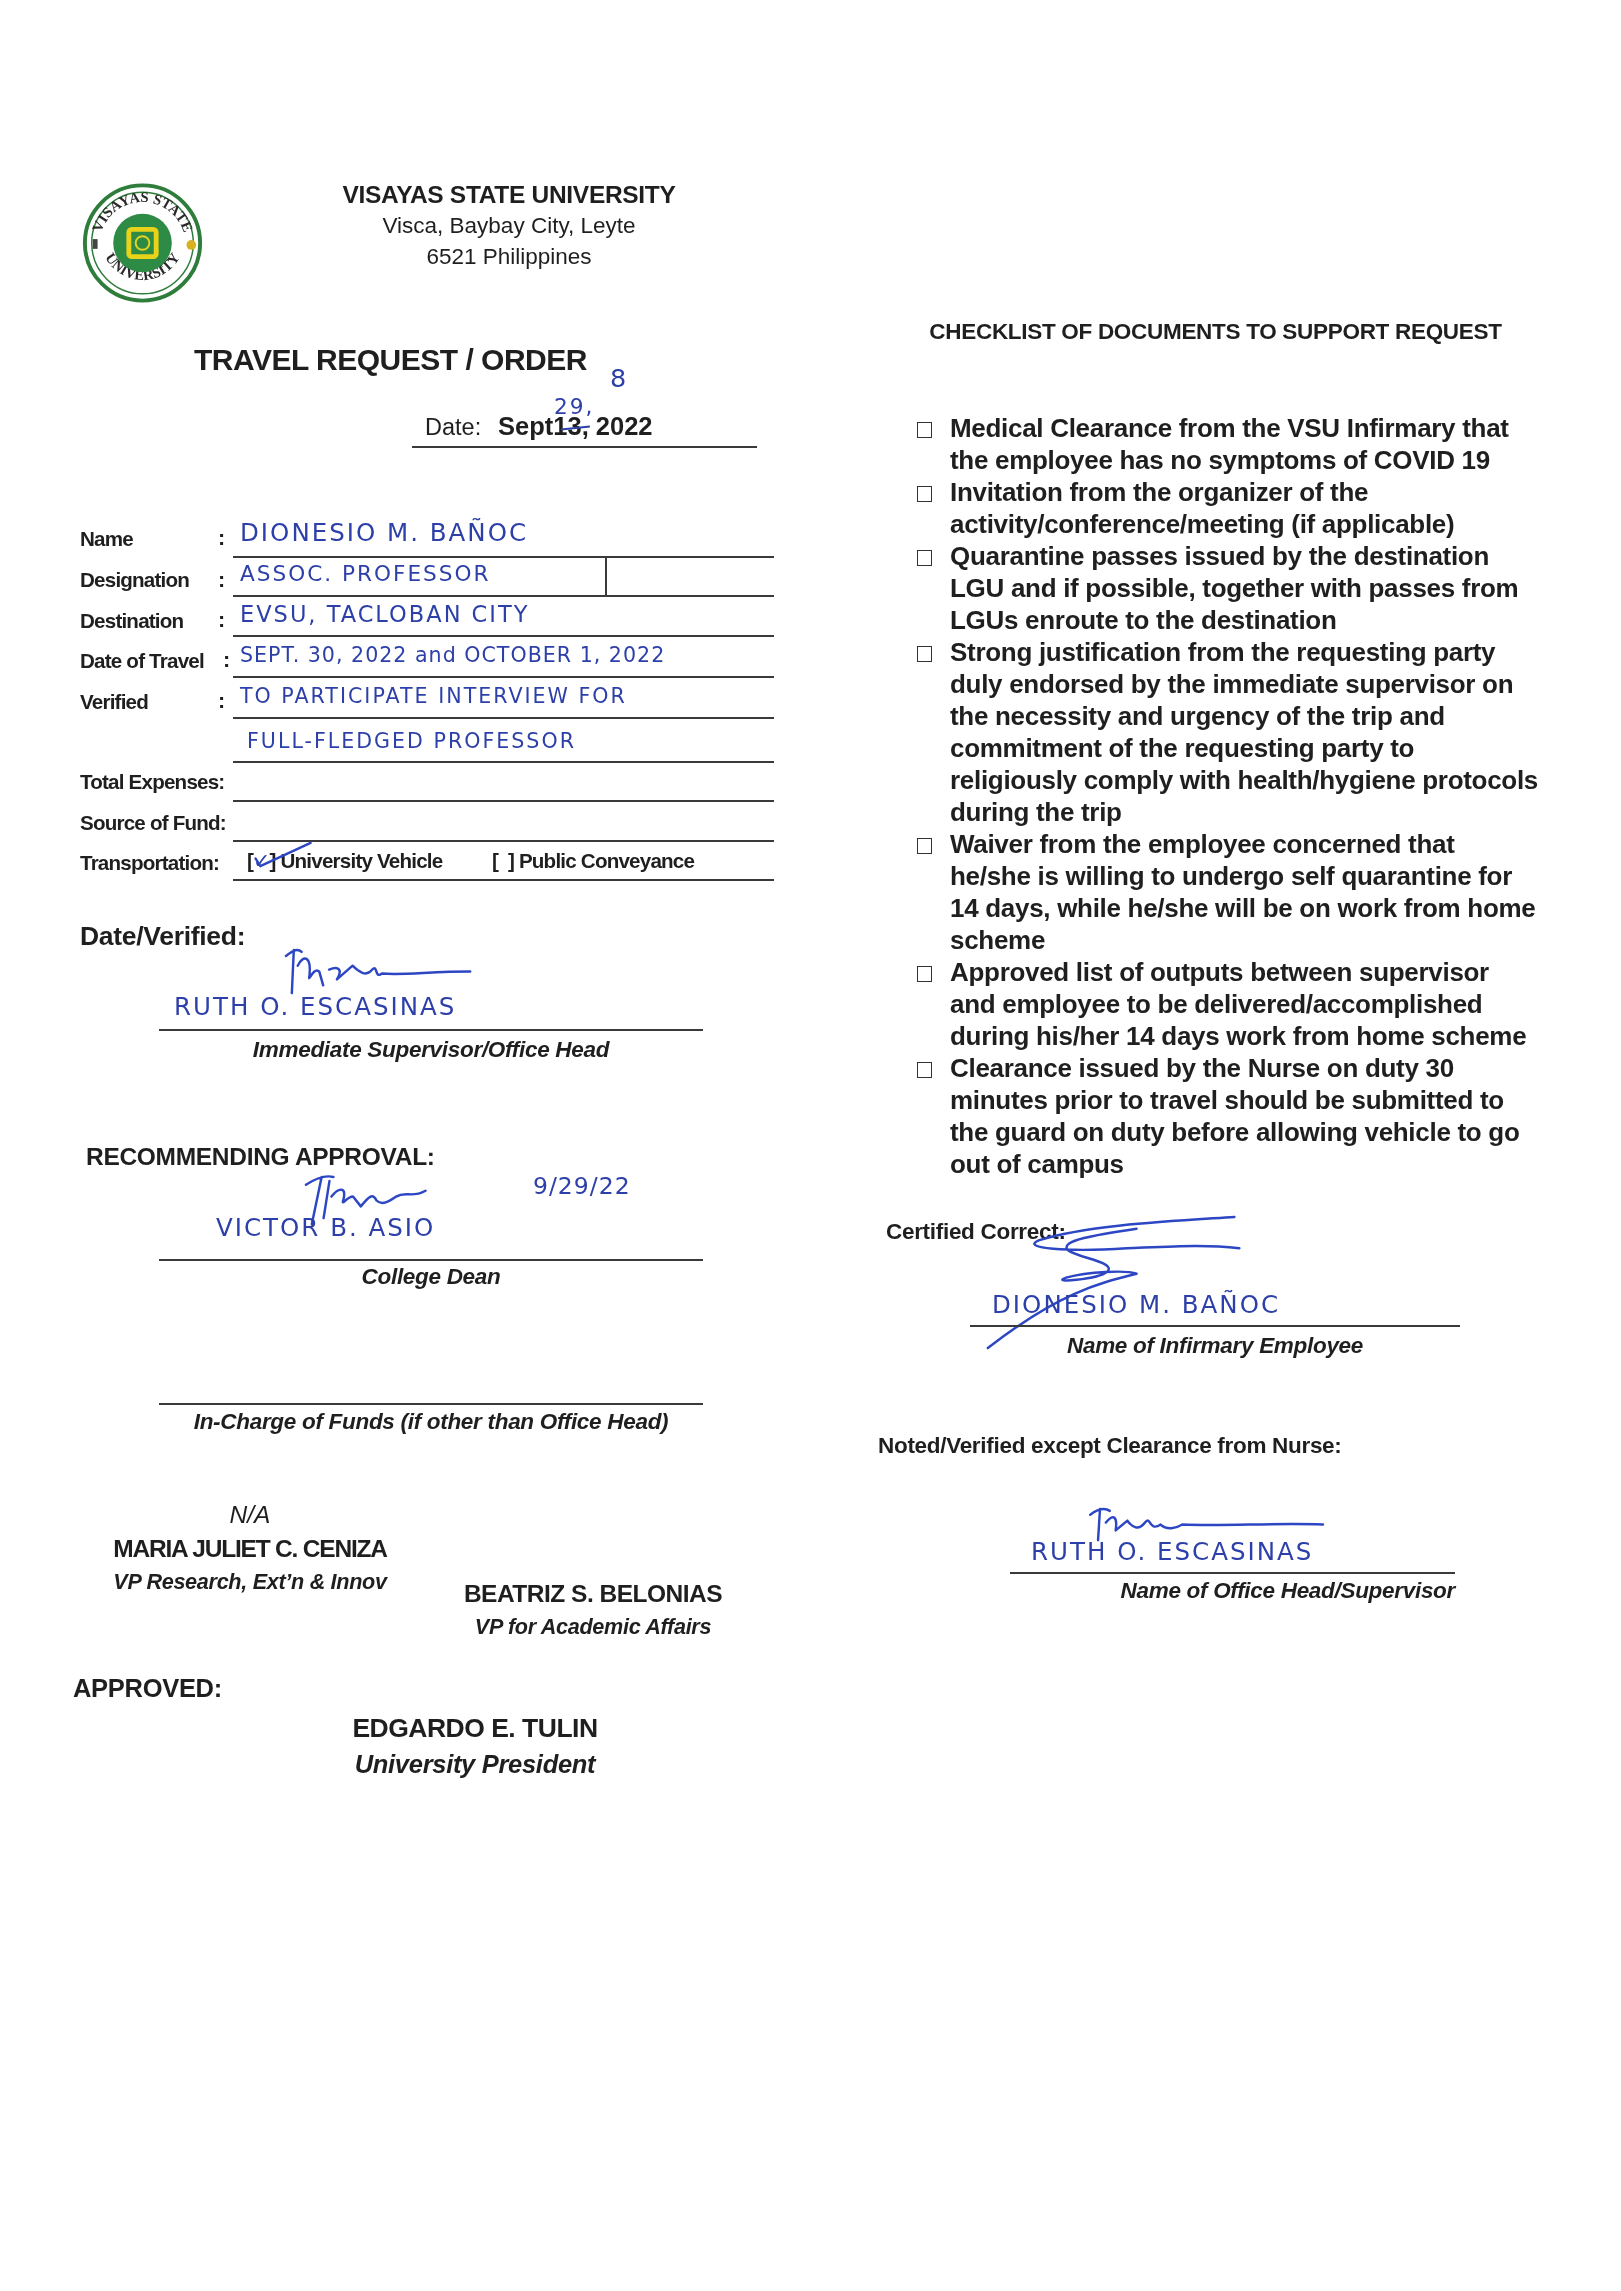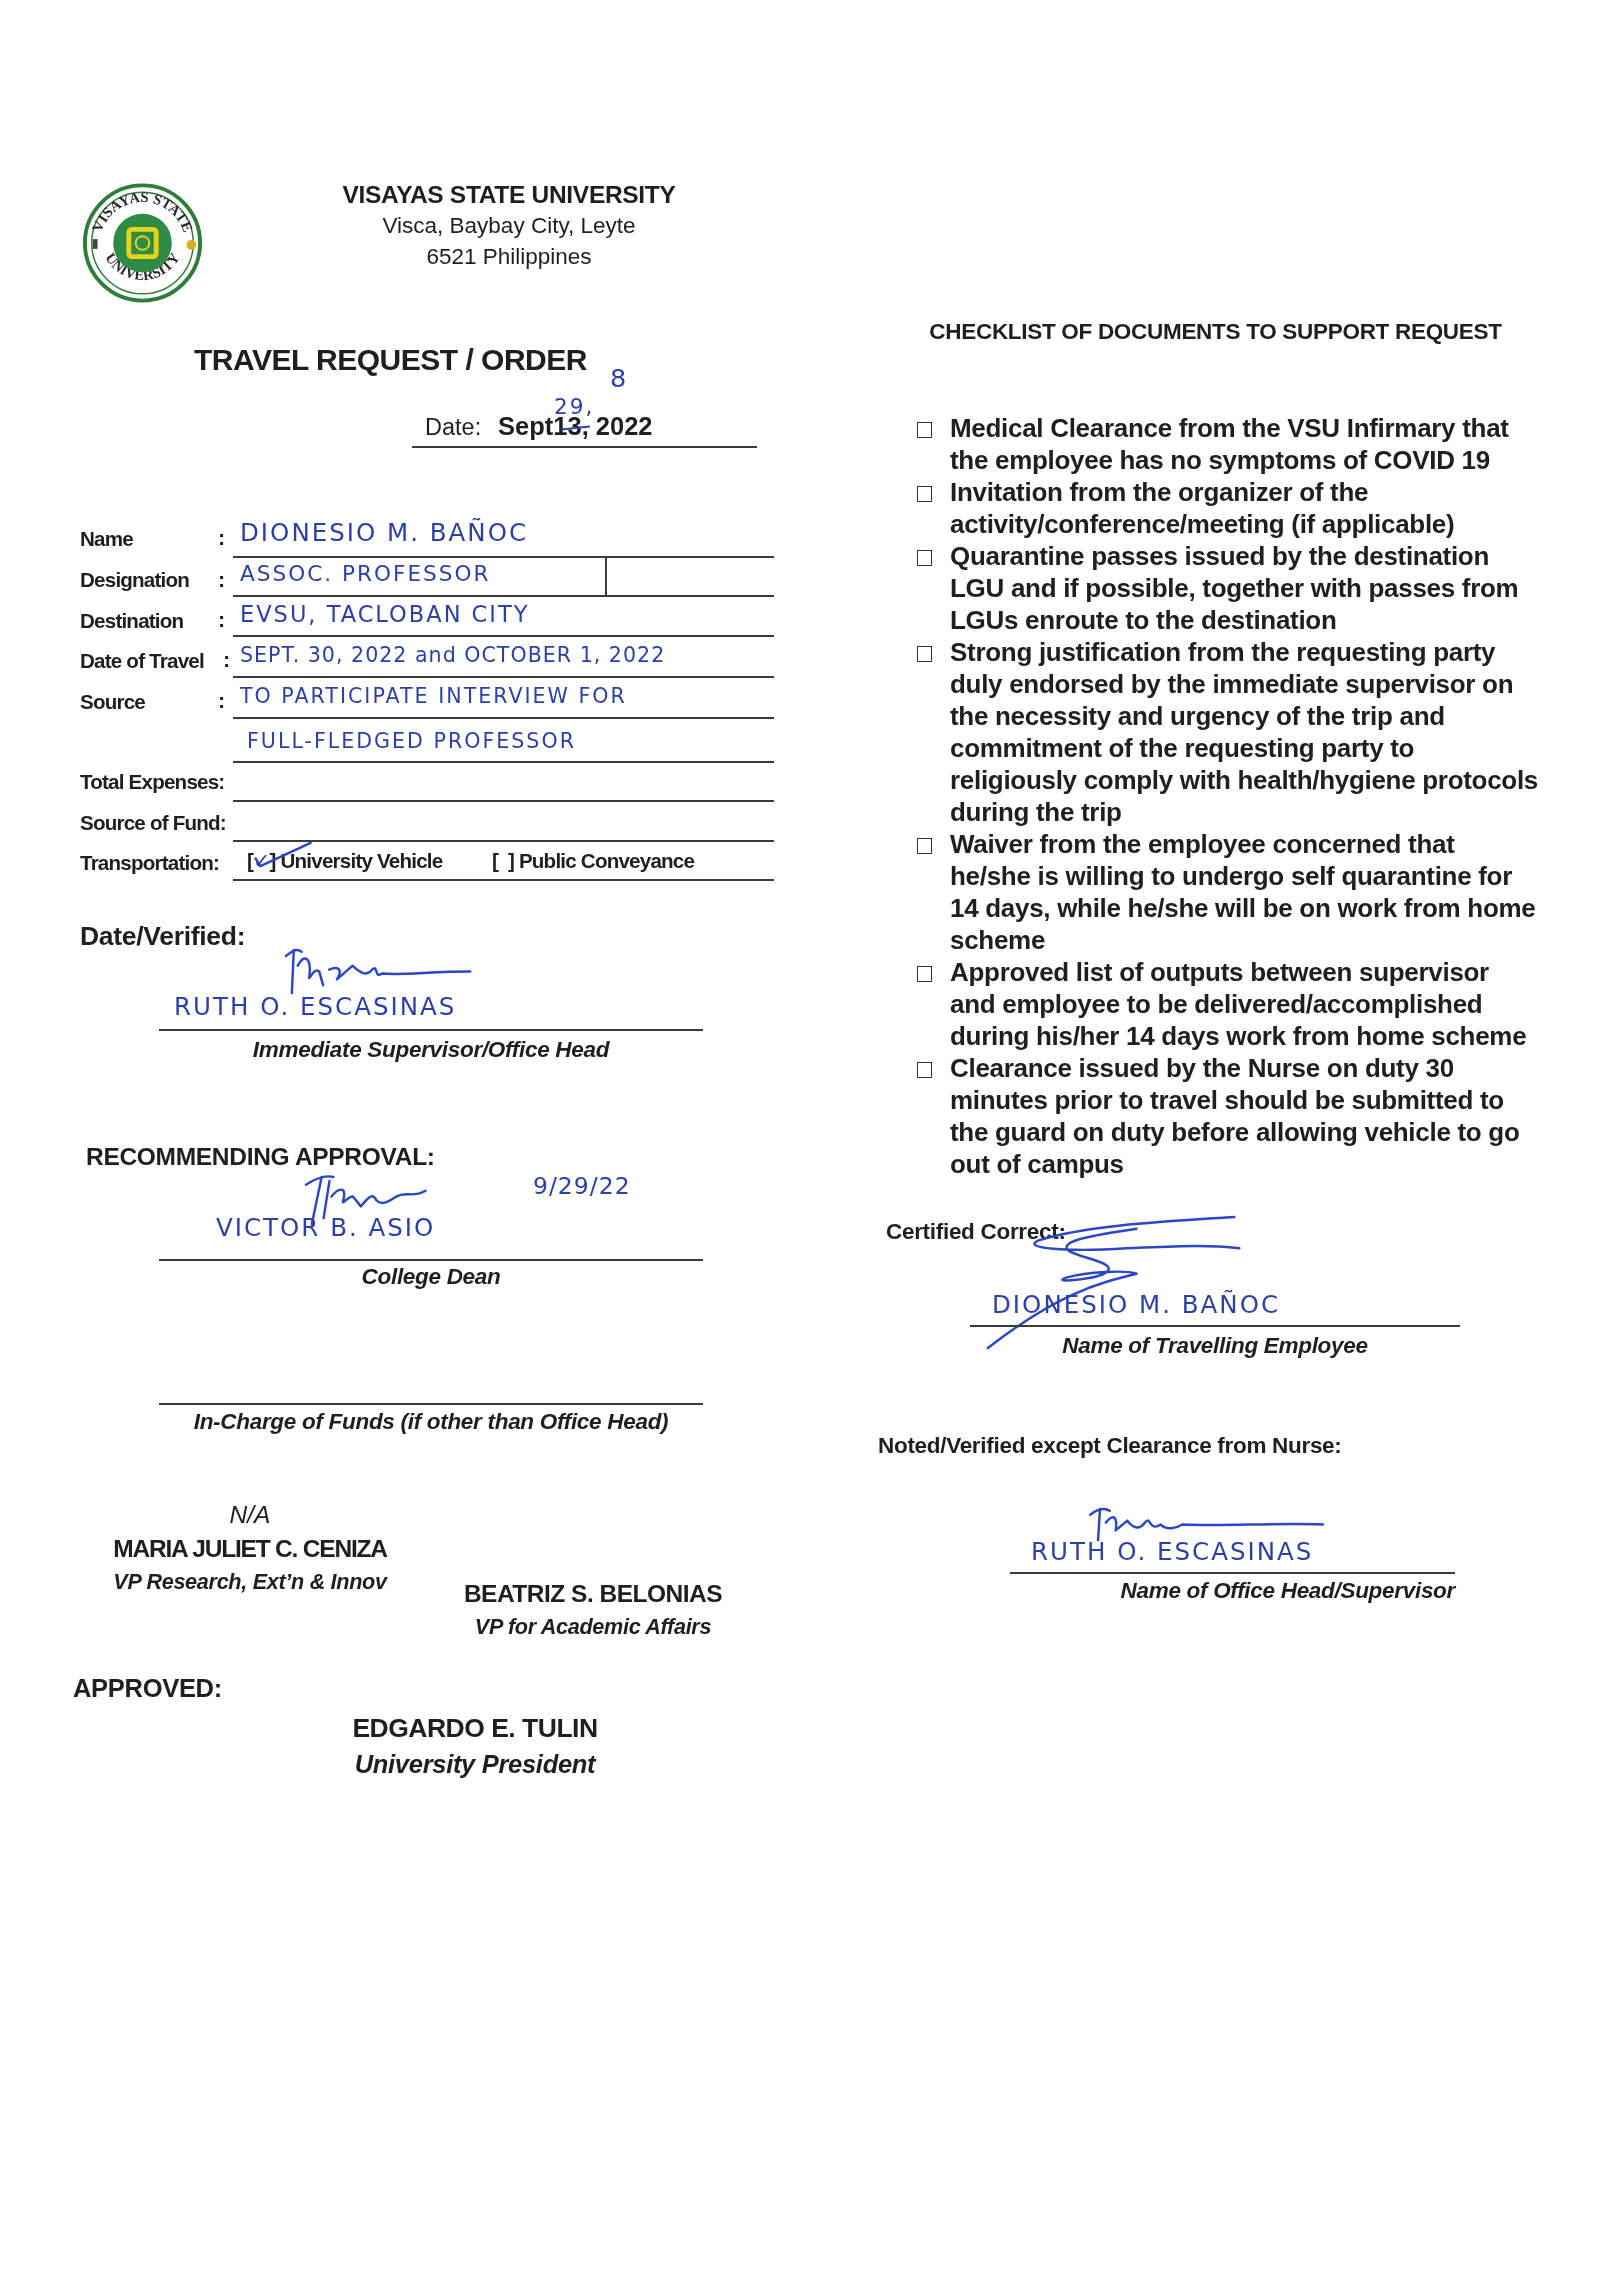--- a/index.html
+++ b/index.html
@@ -97,21 +97,21 @@
   <div class="flabel" style="top:609px;">Destination</div>
   <div class="fcolon" style="top:607px;">:</div>
   <div class="fvalue hand" style="top:601px; font-size:22.5px;">EVSU, TACLOBAN CITY</div>
   <div class="rule" style="left:233px; top:635px; width:541px;"></div>
 
   <div class="flabel" style="top:649px;">Date of Travel</div>
   <div class="fcolon" style="top:647px; left:223px;">:</div>
   <div class="fvalue hand" style="top:643px; font-size:20.6px; letter-spacing:1px;">SEPT. 30, 2022  and  OCTOBER 1, 2022</div>
   <div class="rule" style="left:233px; top:676px; width:541px;"></div>
 
-  <div class="flabel" style="top:690px;">Source</div>
+  <div class="flabel" style="top:690px;">Verified</div>
   <div class="fcolon" style="top:688px;">:</div>
   <div class="fvalue hand" style="top:684px; font-size:20.6px;">TO PARTICIPATE INTERVIEW FOR</div>
   <div class="rule" style="left:233px; top:717px; width:541px;"></div>
 
   <div class="fvalue hand" style="top:729px; left:247px; font-size:20.6px;">FULL-FLEDGED PROFESSOR</div>
   <div class="rule" style="left:233px; top:761px; width:541px;"></div>
 
   <div class="flabel" style="top:770px;">Total Expenses:</div>
   <div class="fvalue" style="top:770px;"></div>
   <div class="rule" style="left:233px; top:800px; width:541px;"></div>
@@ -184,21 +184,21 @@
   <div class="chk-item"><span class="chk-box"></span><span>Approved list of outputs between supervisor and employee to be delivered/accomplished during his/her 14 days work from home scheme</span></div>
   <div class="chk-item"><span class="chk-box"></span><span>Clearance issued by the Nurse on duty 30 minutes prior to travel should be submitted to the guard on duty before allowing vehicle to go out of campus</span></div>
 </div>
 
 <div class="abs sect-label" style="left:886px; top:1219px; font-size:22.5px;">Certified Correct:</div>
 <svg class="sig-svg" style="left:980px; top:1215px;" width="274" height="137" viewBox="0 0 280 140">
   <path d="M 260 2 C 200 6, 110 10, 60 26 C 40 34, 90 38, 150 34 C 200 32, 230 30, 265 34 M 160 14 C 120 20, 80 26, 90 36 C 100 44, 140 48, 130 58 C 120 66, 70 70, 88 64 C 110 58, 150 56, 160 60 C 120 70, 80 80, 8 136"></path>
 </svg>
 <div class="abs hand" style="left:992px; top:1290px; font-size:24.5px;">DIONESIO  M. BAÑOC</div>
 <div class="rule" style="left:970px; top:1325px; width:490px;"></div>
-<div class="abs sig-caption" style="left:970px; top:1333px; width:490px; text-align:center;">Name of Travelling Employee</div>
+<div class="abs sig-caption" style="left:970px; top:1333px; width:490px; text-align:center;">Name of Infirmary Employee</div>
 
 <div class="abs sect-label" style="left:878px; top:1433px; font-size:22.5px;">Noted/Verified except Clearance from Nurse:</div>
 <svg class="sig-svg" style="left:1088px; top:1505px;" width="245" height="44" viewBox="0 0 250 45">
   <path d="M 2 10 C 10 4, 16 2, 22 6 M 12 4 L 10 36 M 18 18 C 26 8, 30 12, 28 26 L 40 16 C 46 24, 52 26, 58 18 C 64 10, 62 28, 74 20 C 80 26, 90 24, 96 20 C 140 22, 190 18, 240 20"></path>
 </svg>
 <div class="abs hand" style="left:1031px; top:1537px; font-size:24.5px;">RUTH   O. ESCASINAS</div>
 <div class="rule" style="left:1010px; top:1572px; width:445px;"></div>
 <div class="abs sig-caption" style="left:1010px; top:1578px; width:445px; text-align:right;">Name of Office Head/Supervisor</div>
 
 

